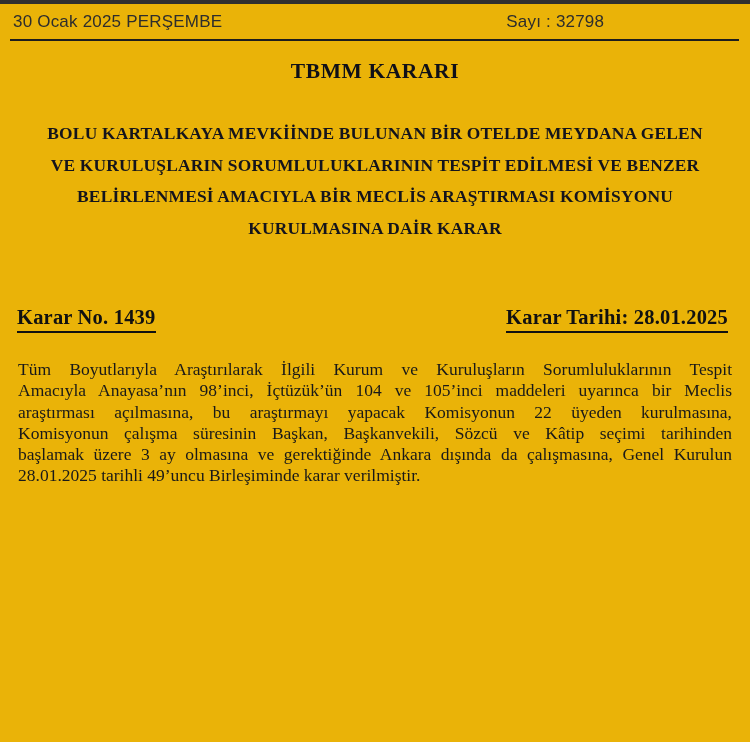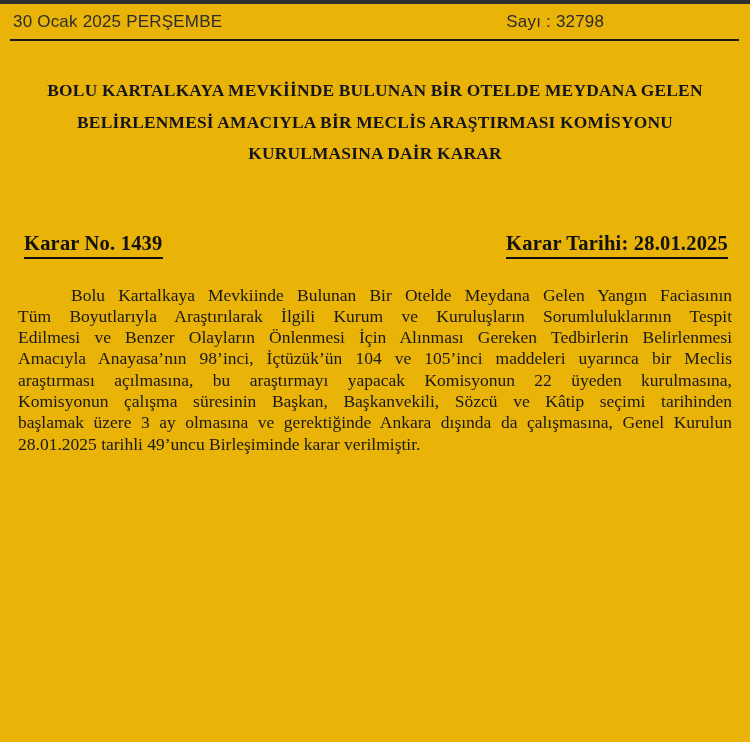--- a/index.html
+++ b/index.html
@@ -60,21 +60,21 @@
     font-size: 17.4px;
     line-height: 31.5px;
     letter-spacing: 0.2px;
     color: #14141c;
     white-space: nowrap;
   }
   .decision-meta {
     display: flex;
     justify-content: space-between;
     align-items: flex-end;
-    margin: 62px 22px 0 24px;
+    margin: 62px 22px 0 17px;
   }
   .meta-item {
     font-size: 20.5px;
     font-weight: bold;
     color: #111111;
     border-bottom: 2.5px solid #111111;
     padding-bottom: 2px;
     letter-spacing: 0.2px;
   }
   .body-text {
@@ -97,36 +97,36 @@
 
   <div class="top-bar"></div>
 
   <header class="masthead">
     <span class="mh-left gazette-date">30 Ocak 2025 PERŞEMBE</span>
     <span class="mh-right gazette-issue">Sayı : 32798</span>
   </header>
 
   <div class="rule"></div>
 
+  <h1 class="section-title">TBMM KARARI</h1>
 
   <div class="decision-title">
     <div class="dt-line">BOLU KARTALKAYA MEVKİİNDE BULUNAN BİR OTELDE MEYDANA GELEN</div>
+    <div class="dt-line">VE KURULUŞLARIN SORUMLULUKLARININ TESPİT EDİLMESİ VE BENZER</div>
     <div class="dt-line">BELİRLENMESİ AMACIYLA BİR MECLİS ARAŞTIRMASI KOMİSYONU</div>
     <div class="dt-line">KURULMASINA DAİR KARAR</div>
   </div>
 
   <div class="decision-meta">
     <span class="meta-item">Karar No. 1439</span>
     <span class="meta-item">Karar Tarihi: 28.01.2025</span>
   </div>
 
   <div class="body-text">
-    <div class="body-line indent">Bolu Kartalkaya Mevkiinde Bulunan Bir Otelde Meydana Gelen Yangın Faciasının</div>
     <div class="body-line">Tüm Boyutlarıyla Araştırılarak İlgili Kurum ve Kuruluşların Sorumluluklarının Tespit</div>
-    <div class="body-line">Edilmesi ve Benzer Olayların Önlenmesi İçin Alınması Gereken Tedbirlerin Belirlenmesi</div>
     <div class="body-line">Amacıyla Anayasa’nın 98’inci, İçtüzük’ün 104 ve 105’inci maddeleri uyarınca bir Meclis</div>
     <div class="body-line">araştırması açılmasına, bu araştırmayı yapacak Komisyonun 22 üyeden kurulmasına,</div>
     <div class="body-line">Komisyonun çalışma süresinin Başkan, Başkanvekili, Sözcü ve Kâtip seçimi tarihinden</div>
     <div class="body-line">başlamak üzere 3 ay olmasına ve gerektiğinde Ankara dışında da çalışmasına, Genel Kurulun</div>
     <div class="body-line final">28.01.2025 tarihli 49’uncu Birleşiminde karar verilmiştir.</div>
   </div>
 
 </div>
 
 </body></html>

